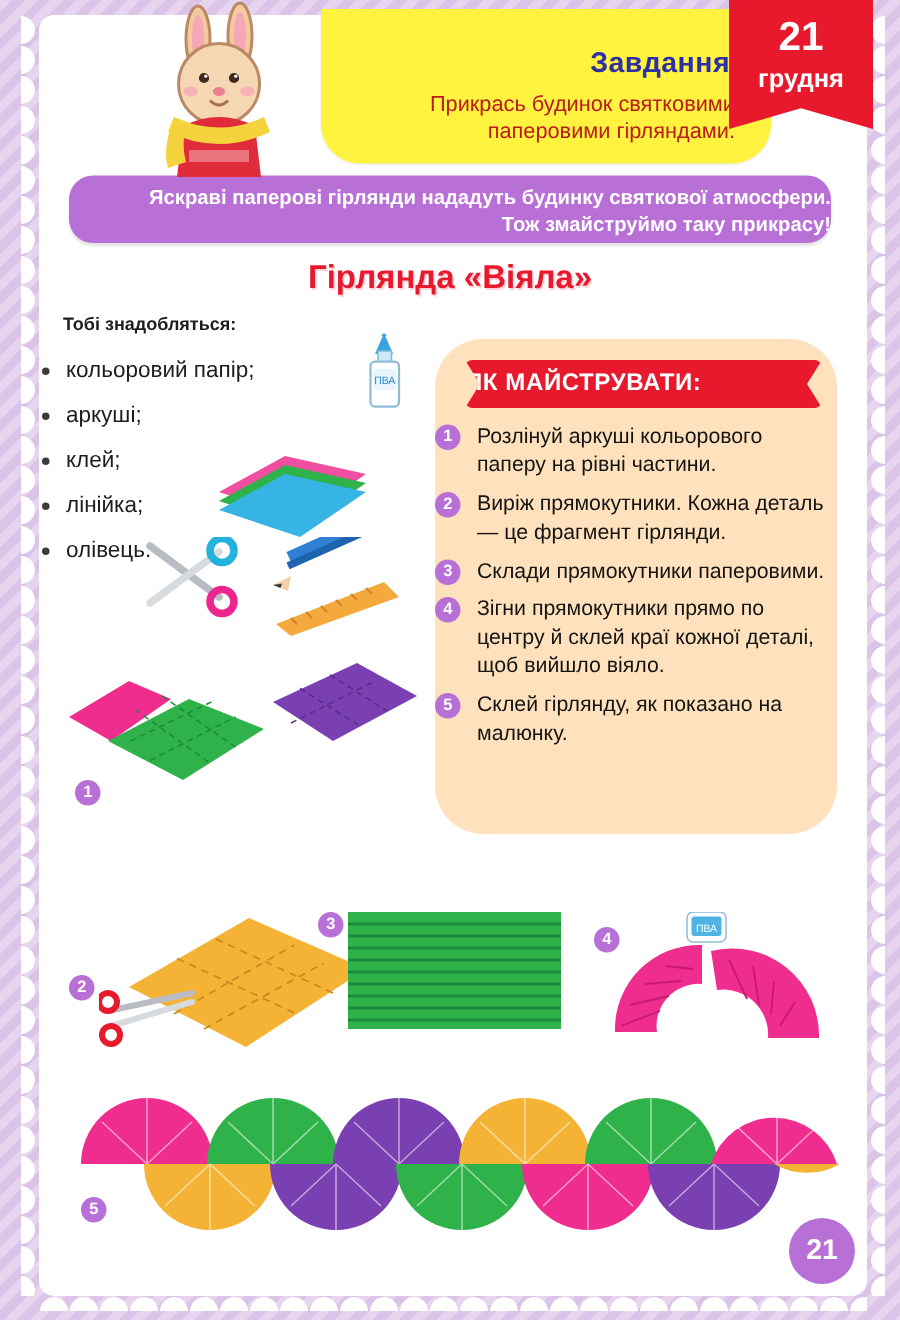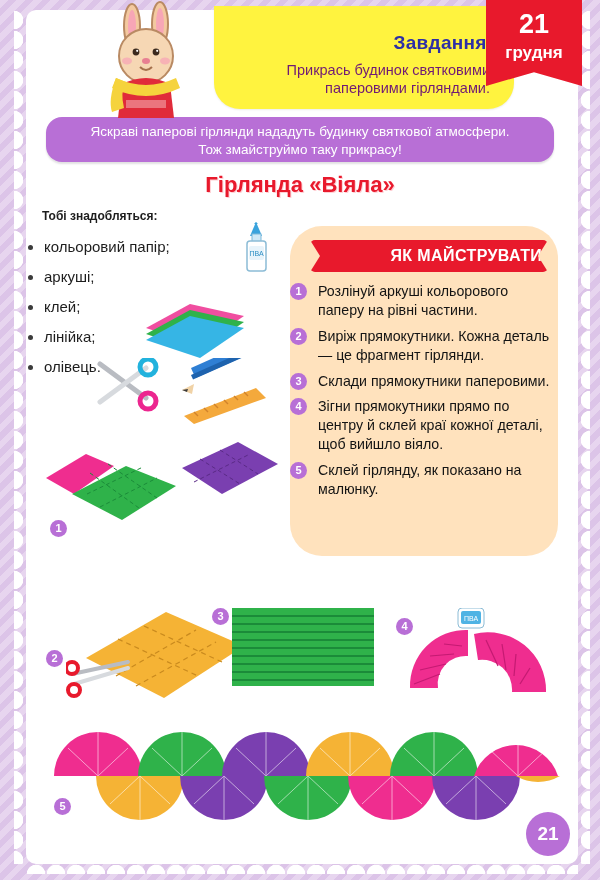--- a/index.html
+++ b/index.html
@@ -55,32 +55,32 @@
     background:#fff33f;
     border-radius:0 0 26px 26px;
     z-index:3;
     text-align:right;
     box-shadow:0 1px 2px rgba(0,0,0,.08);
   }
   .task-title{
     color:#2d2fa6;font-weight:bold;font-size:19px;margin-top:26px;letter-spacing:.3px;
   }
   .task-text{
-    color:#701a75;font-size:14.5px;line-height:1.25;margin-top:7px;padding:0 24px;
+    color:#b91c1c;font-size:14.5px;line-height:1.25;margin-top:7px;padding:0 24px;
   }
 
   
   .bunny{position:absolute;left:86px;top:0;width:120px;height:120px;z-index:4;}
 
   
   .intro{
     position:absolute;left:46px;top:117px;width:508px;height:45px;
     background:#b86fd6;border-radius:16px;
-    color:#fff;text-align:center;font-size:13.5px;line-height:1.35;
-    padding-top:6px;box-sizing:border-box;font-weight:normal;
+    color:#fff;text-align:right;font-size:13.5px;line-height:1.35;
+    padding-top:6px;box-sizing:border-box;font-weight:bold;
     box-shadow:0 2px 2px rgba(0,0,0,.12);
   }
 
   
   .craft-title{
     position:absolute;left:0;right:0;top:172px;text-align:center;
     color:#e8192c;font-size:22px;font-weight:bold;
     text-shadow:1px 1px 0 #ffd0d5;
   }
 
@@ -100,21 +100,21 @@
   }
 
   
   .howto{
     position:absolute;left:290px;top:226px;width:268px;height:330px;
     background:#ffe2bd;border-radius:32px;
   }
   .howto-ribbon{
     position:absolute;left:310px;top:240px;width:238px;height:32px;
     background:#e8192c;border-radius:5px;color:#fff;
-    font-size:16px;font-weight:bold;text-align:right;line-height:32px;
+    font-size:16px;font-weight:bold;text-align:left;line-height:32px;
     letter-spacing:.4px;
   }
   .howto-ribbon:before,.howto-ribbon:after{
     content:"";position:absolute;top:0;width:0;height:0;
     border-top:16px solid transparent;border-bottom:16px solid transparent;
   }
   .howto-ribbon:before{left:0;border-left:10px solid #ffe2bd;}
   .howto-ribbon:after{right:0;border-right:10px solid #ffe2bd;}
 
   .steps{position:absolute;left:286px;top:282px;width:272px;}

